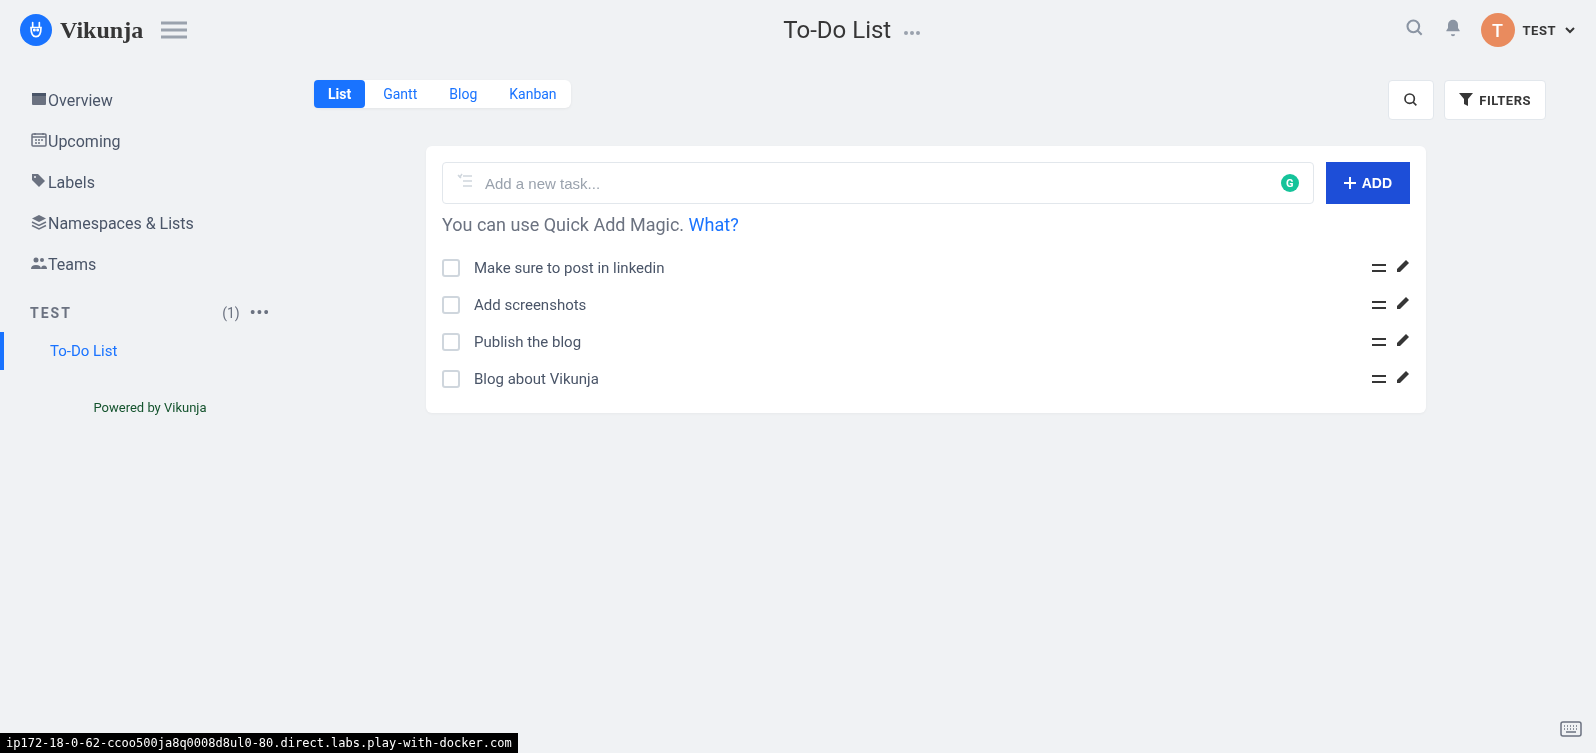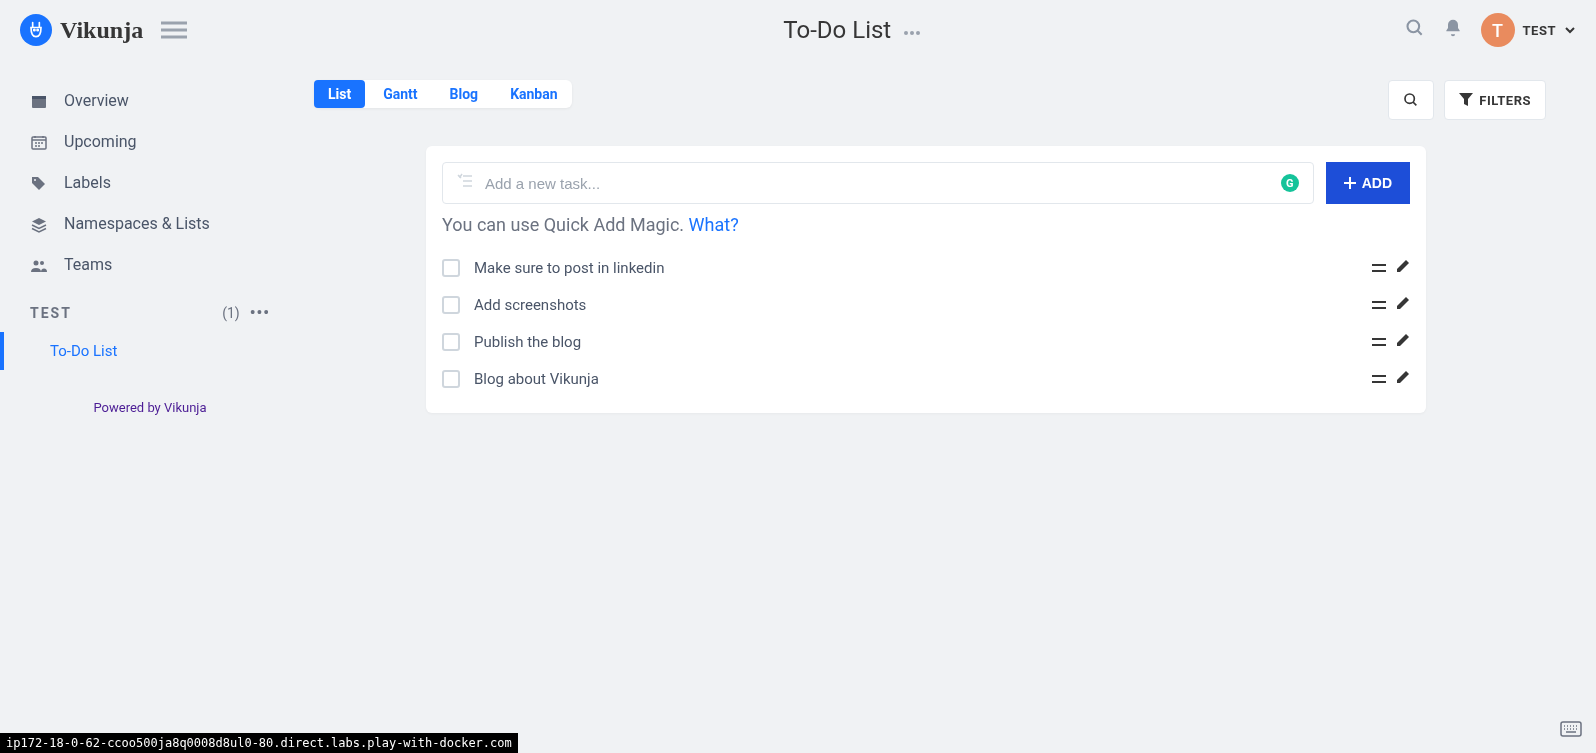--- a/index.html
+++ b/index.html
@@ -60,21 +60,21 @@
 
   
   .sidebar {
     width: 300px;
     padding: 20px 0;
     display: flex;
     flex-direction: column;
   }
   .nav-list { list-style: none; }
   .nav-item {
-    display: flex; align-items: flex-end; gap: 16px;
+    display: flex; align-items: flex-start; 
     padding: 11px 30px;
     color: #4a5568; font-size: 16px;
     cursor: pointer;
   }
   .nav-icon { width: 18px; color: #6b7280; display:flex; align-items:center; justify-content:center; }
 
   .ns-header {
     display: flex; align-items: center; justify-content: space-between;
     padding: 18px 30px 10px 30px;
     color: #6b7280;
@@ -88,35 +88,35 @@
     padding: 10px 30px 10px 46px;
     color: #1973ff;
     font-size: 15px;
     cursor: pointer;
     border-left: 4px solid #1973ff;
   }
 
   .powered {
     text-align: center;
     font-size: 13px;
-    color: #4c1d95;
+    color: #14532d;
     margin-top: 30px;
   }
 
   
   .main { flex:1; padding: 20px 50px 0 14px; position:relative; }
 
   .topbar { display:flex; justify-content:space-between; align-items:flex-start; margin-bottom:26px; }
   .view-tabs {
     background:#fff; border-radius:6px; box-shadow:0 1px 3px rgba(0,0,0,0.06);
     display:flex; gap:4px;
   }
   .view-tab {
     padding:6px 14px; font-size:14px; border-radius:4px;
-    color:#1973ff; cursor:pointer; font-weight:700;
+    color:#1973ff; cursor:pointer; font-weight:400;
   }
   .view-tab.active { background:#1973ff; color:#fff; font-weight:700; }
 
   .top-actions { display:flex; gap:10px; }
   .action-box {
     background:#fff; border:1px solid #e2e7ec; border-radius:4px;
     height:40px; display:flex; align-items:center; justify-content:center;
     padding:4px 14px; cursor:pointer; color:#363636;
   }
   .filters-label { font-size:13px; font-weight:700; letter-spacing:0.5px; margin-left:6px; }

